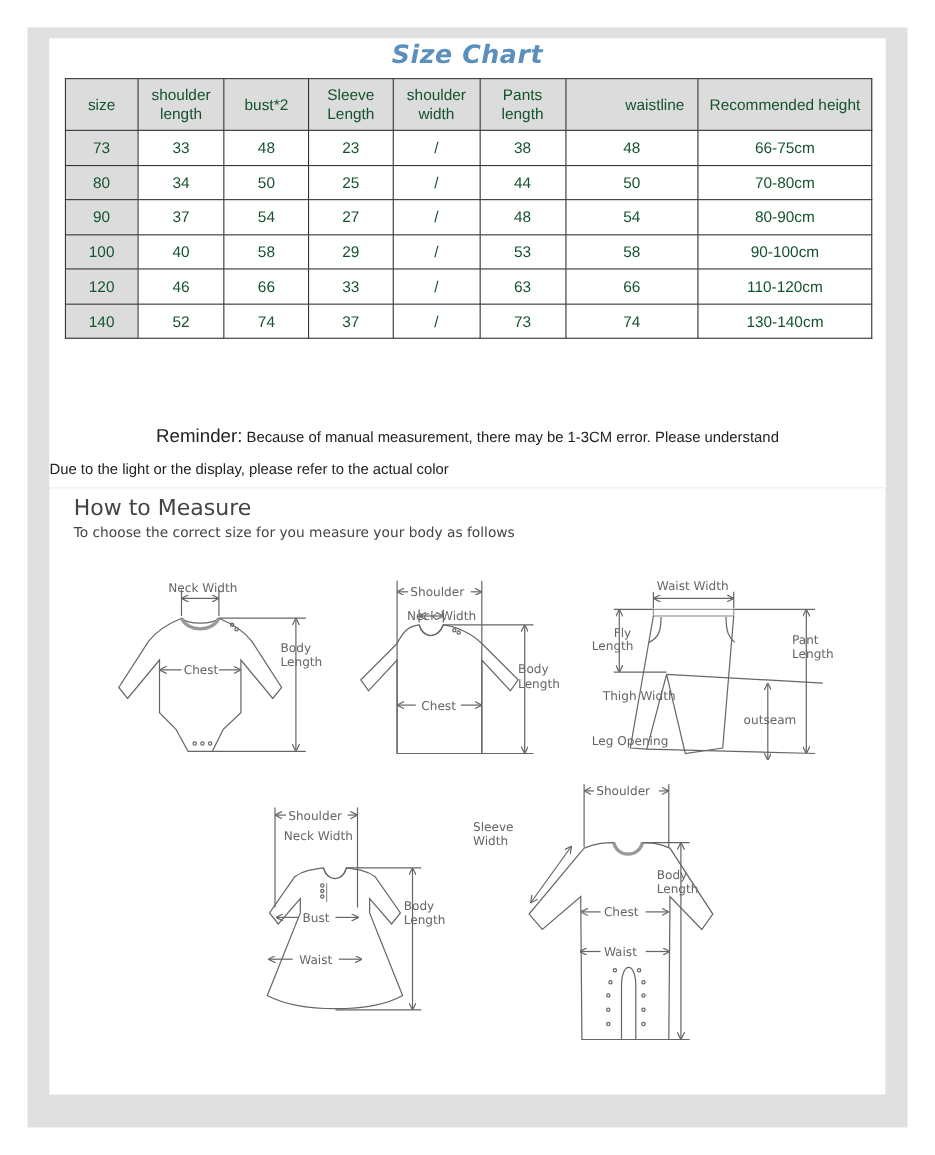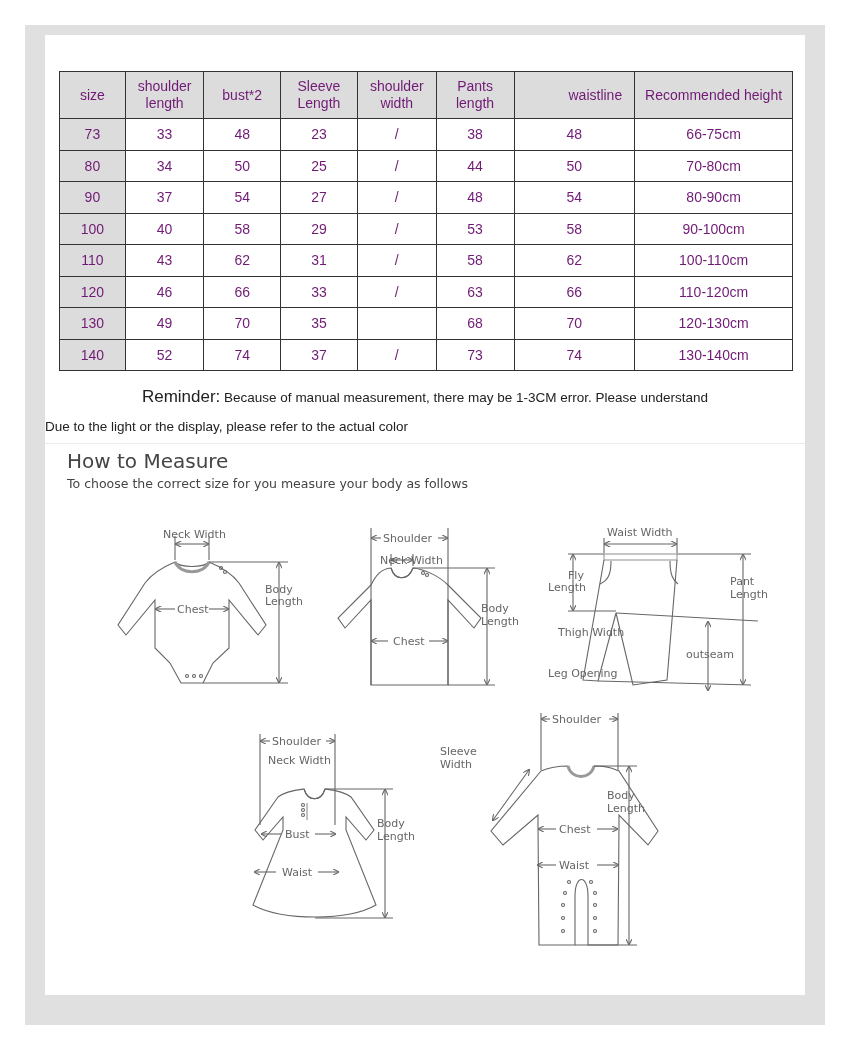--- a/index.html
+++ b/index.html
@@ -1,41 +1,42 @@
 <!DOCTYPE html>
 <html><head>
 <meta charset="utf-8">
 <style>
   html, body { margin:0; padding:0; background:#ffffff; }
   body { width:850px; height:1050px; position:relative; overflow:hidden; font-family:"Liberation Sans", sans-serif; }
   .frame { position:absolute; left:25px; top:25px; width:800px; height:1000px; background:#e0e0e0; }
   .inner { position:absolute; left:45px; top:35px; width:760px; height:960px; background:#ffffff; }
   .upper { position:absolute; left:0; top:0; width:760px; height:408px; background:#fff; border-bottom:1px solid #ececec; }
   .title { position:absolute; left:0; top:2px; width:760px; text-align:center; font-family:"DejaVu Sans", sans-serif; font-style:italic; font-weight:bold; font-size:23px; color:#5b8fbd; letter-spacing:0.5px; }
-  table.size { position:absolute; left:14px; top:36px; border-collapse:collapse; width:734px; font-size:14px; color:#701a75; }
+  table.size { position:absolute; left:14px; top:36px; border-collapse:collapse; width:734px; font-size:14px; color:#14532d; }
   table.size th, table.size td { border:1.5px solid #333; text-align:center; padding:0; }
   table.size th { background:#dcdcdc; font-weight:normal; height:46px; line-height:17px; font-size:14px; }
   table.size td { height:30.5px; background:#fff; }
   table.size td.sz { background:#dcdcdc; }
   .reminder { position:absolute; left:0; top:352px; width:760px; text-align:center; font-size:13.5px; color:#222; }
   .reminder .lbl { font-size:17px; }
   .note2 { position:absolute; left:0; top:384px; width:760px; text-align:left; font-size:13.5px; color:#222; }
   .how-title { position:absolute; left:22px; top:414px; font-family:"DejaVu Sans", sans-serif; font-size:20px; color:#444; }
   .how-sub { position:absolute; left:22px; top:441px; font-family:"DejaVu Sans", sans-serif; font-size:12.5px; color:#444; }
-  .diagrams { position:absolute; left:18px; top:0; width:760px; height:960px; }
+  .diagrams { position:absolute; left:8px; top:0; width:760px; height:960px; }
   .diagrams svg { position:absolute; left:0; top:0; }
   .dlabel { font-family:"DejaVu Sans", sans-serif; font-size:11px; fill:#666; }
   .footer-note { position:absolute; left:0; top:906px; width:760px; text-align:center; font-family:"DejaVu Sans", sans-serif; font-size:12px; color:#555; }
 </style>
 </head>
 <body>
 
 <div class="frame"></div>
 <div class="inner">
   <div class="upper">
+    <div class="title">Size Chart</div>
     <table class="size">
       <thead>
           <tr id="hdr-row">
             <th style="width: 72px;">
               <div>size</div>
             </th>
             <th style="width: 82px;">
               <div>shoulder</div>
               <div>length</div>
             </th>
@@ -97,48 +98,28 @@
             <td class="sz">100</td>
             <td>40</td>
             <td>58</td>
             <td>29</td>
             <td>/</td>
             <td>53</td>
             <td>58</td>
             <td>90-100cm</td>
           </tr>
           <tr>
-            <td class="sz">110</td>
-            <td>43</td>
-            <td>62</td>
-            <td>31</td>
-            <td>/</td>
-            <td>58</td>
-            <td>62</td>
-            <td>100-110cm</td>
-          </tr>
-          <tr>
             <td class="sz">120</td>
             <td>46</td>
             <td>66</td>
             <td>33</td>
             <td>/</td>
             <td>63</td>
             <td>66</td>
             <td>110-120cm</td>
-          </tr>
-          <tr>
-            <td class="sz">130</td>
-            <td>49</td>
-            <td>70</td>
-            <td>35</td>
-            <td></td>
-            <td>68</td>
-            <td>70</td>
-            <td>120-130cm</td>
           </tr>
           <tr>
             <td class="sz">140</td>
             <td>52</td>
             <td>74</td>
             <td>37</td>
             <td>/</td>
             <td>73</td>
             <td>74</td>
             <td>130-140cm</td>

